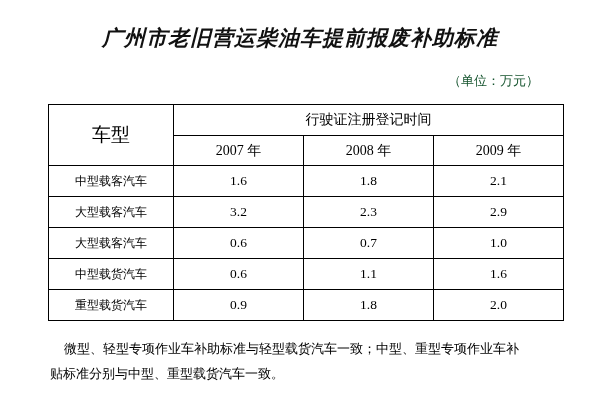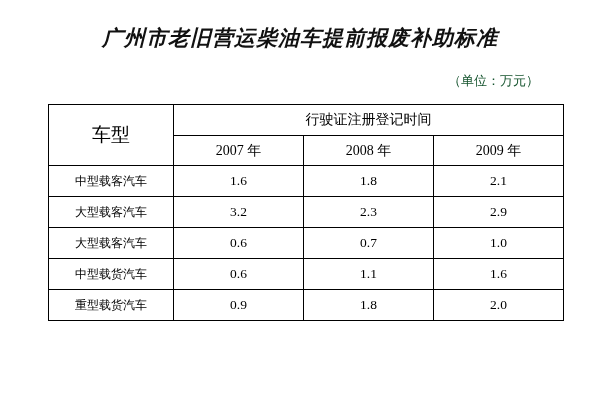--- a/index.html
+++ b/index.html
@@ -138,14 +138,18 @@
         <tr>
           <td class="row-label">重型载货汽车</td>
           <td class="value">0.9</td>
           <td class="value">1.8</td>
           <td class="value">2.0</td>
         </tr>
       </tbody>
     </table>
   </div>
 
+  <div class="notes">
+    <p class="first">微型、轻型专项作业车补助标准与轻型载货汽车一致；中型、重型专项作业车补</p>
+    <p>贴标准分别与中型、重型载货汽车一致。</p>
+  </div>
 
 </div>
 
 </body></html>

